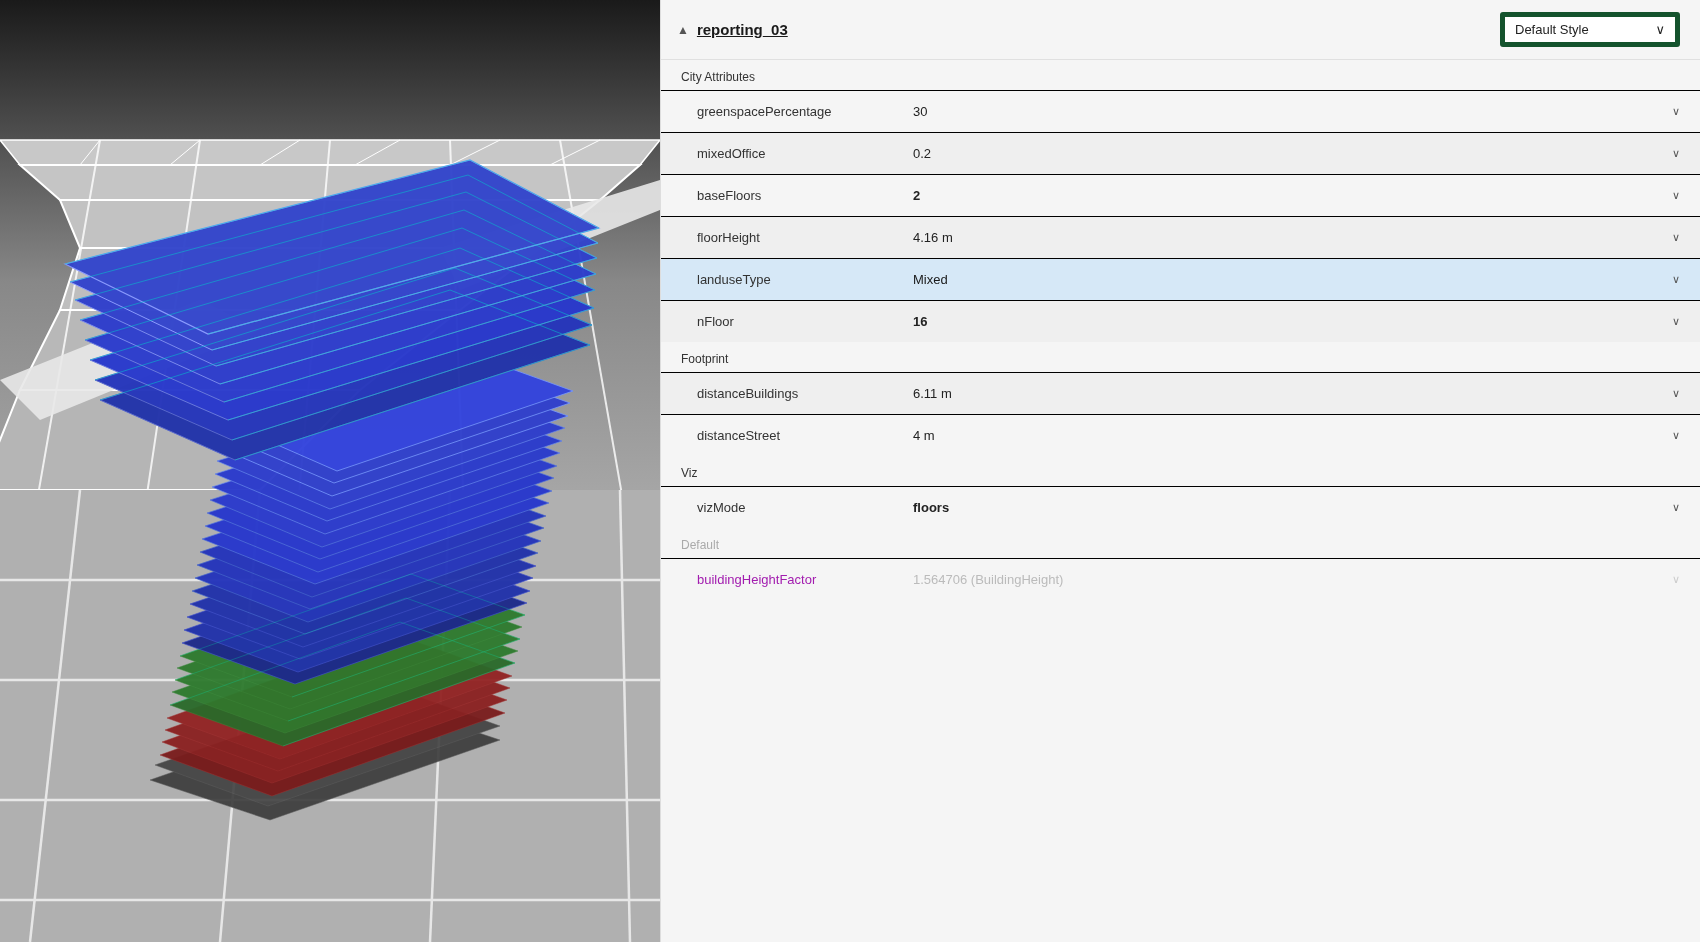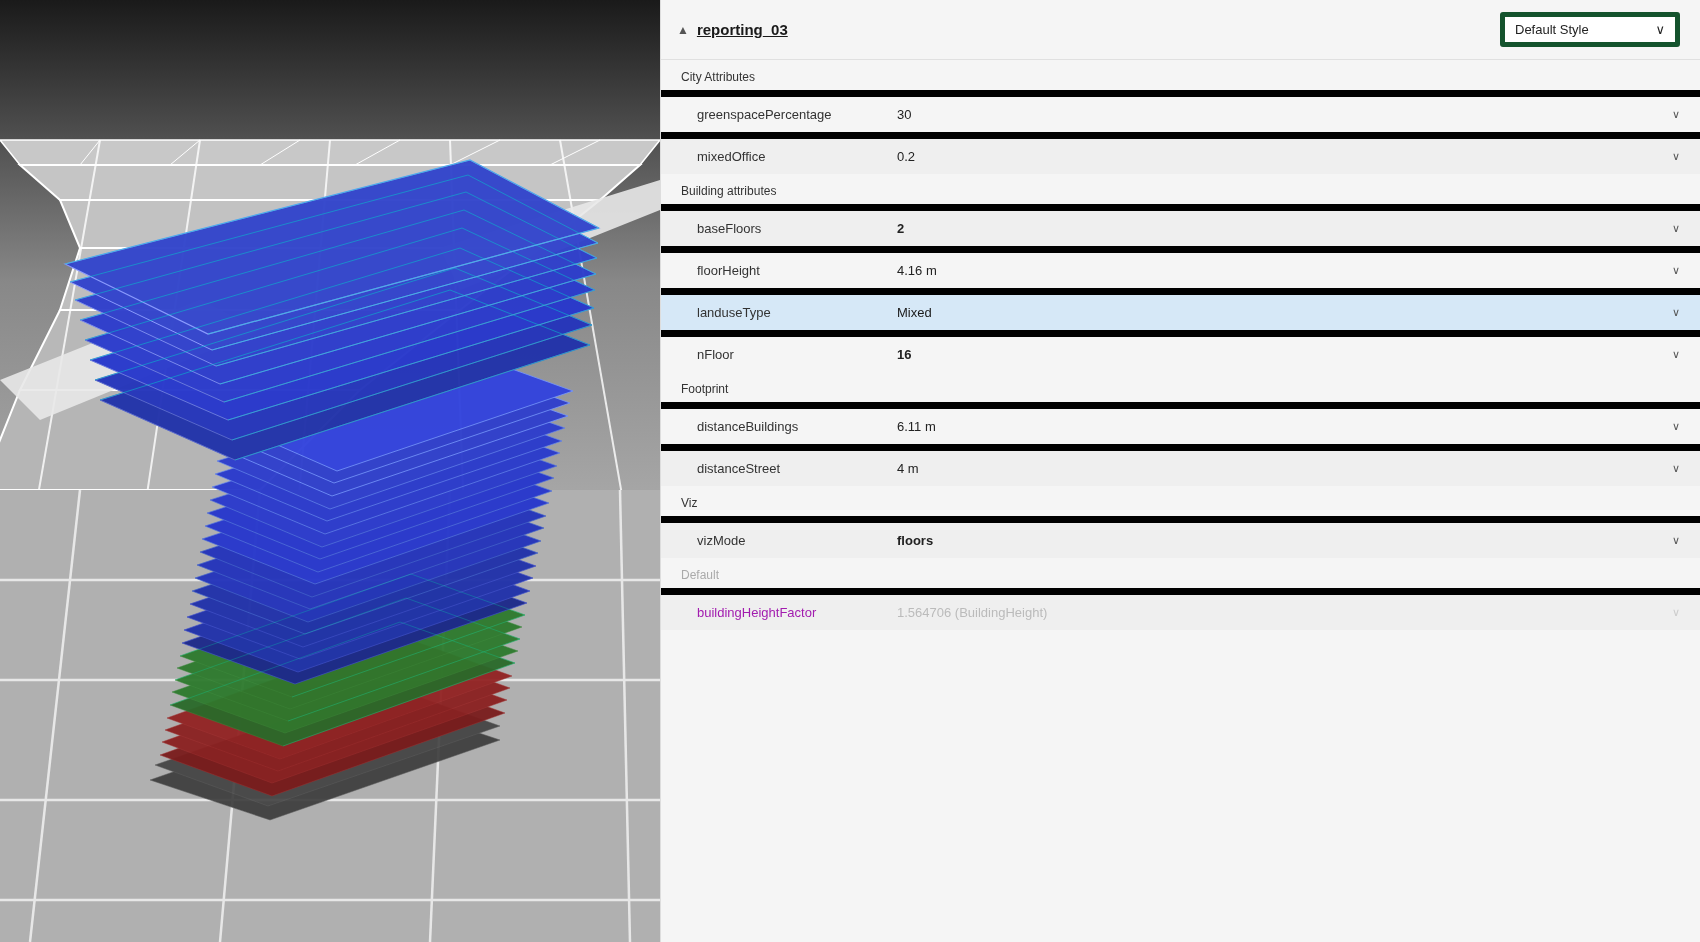--- a/index.html
+++ b/index.html
@@ -100,21 +100,21 @@
     }
 
     
     .attr-row {
       display: flex;
       align-items: center;
       justify-content: space-between;
       padding: 0 20px 0 36px;
       height: 42px;
       background: #f5f5f5;
-      border-top: 7px solid #000000;
+      border-top: 1px solid #000000;
     }
 
     .attr-row:nth-child(even) {
       background: #efefef;
     }
 
     .attr-name {
       font-size: 13px;
       color: #333;
       flex: 0 0 auto;
@@ -124,21 +124,21 @@
     .attr-name.muted {
       color: #a21caf;
     }
 
     .attr-value-group {
       display: flex;
       align-items: center;
       gap: 8px;
       flex: 1;
       justify-content: flex-start;
-      margin-left: 20px;
+      margin-left: 36px;
     }
 
     .attr-value {
       font-size: 13px;
       color: #222;
       min-width: 180px;
     }
 
     .attr-value.bold {
       font-weight: 700;
@@ -352,21 +352,20 @@
     </div>
 
     <div class="attr-row">
       <span class="attr-name">mixedOffice</span>
       <div class="attr-value-group">
         <span class="attr-value">0.2</span>
       </div>
       <span class="dropdown-chevron">∨</span>
     </div>
 
-    <div class="section-header">Building attributes</div>
 
     <div class="attr-row">
       <span class="attr-name">baseFloors</span>
       <div class="attr-value-group">
         <span class="attr-value bold">2</span>
       </div>
       <span class="dropdown-chevron">∨</span>
     </div>
 
     <div class="attr-row">

